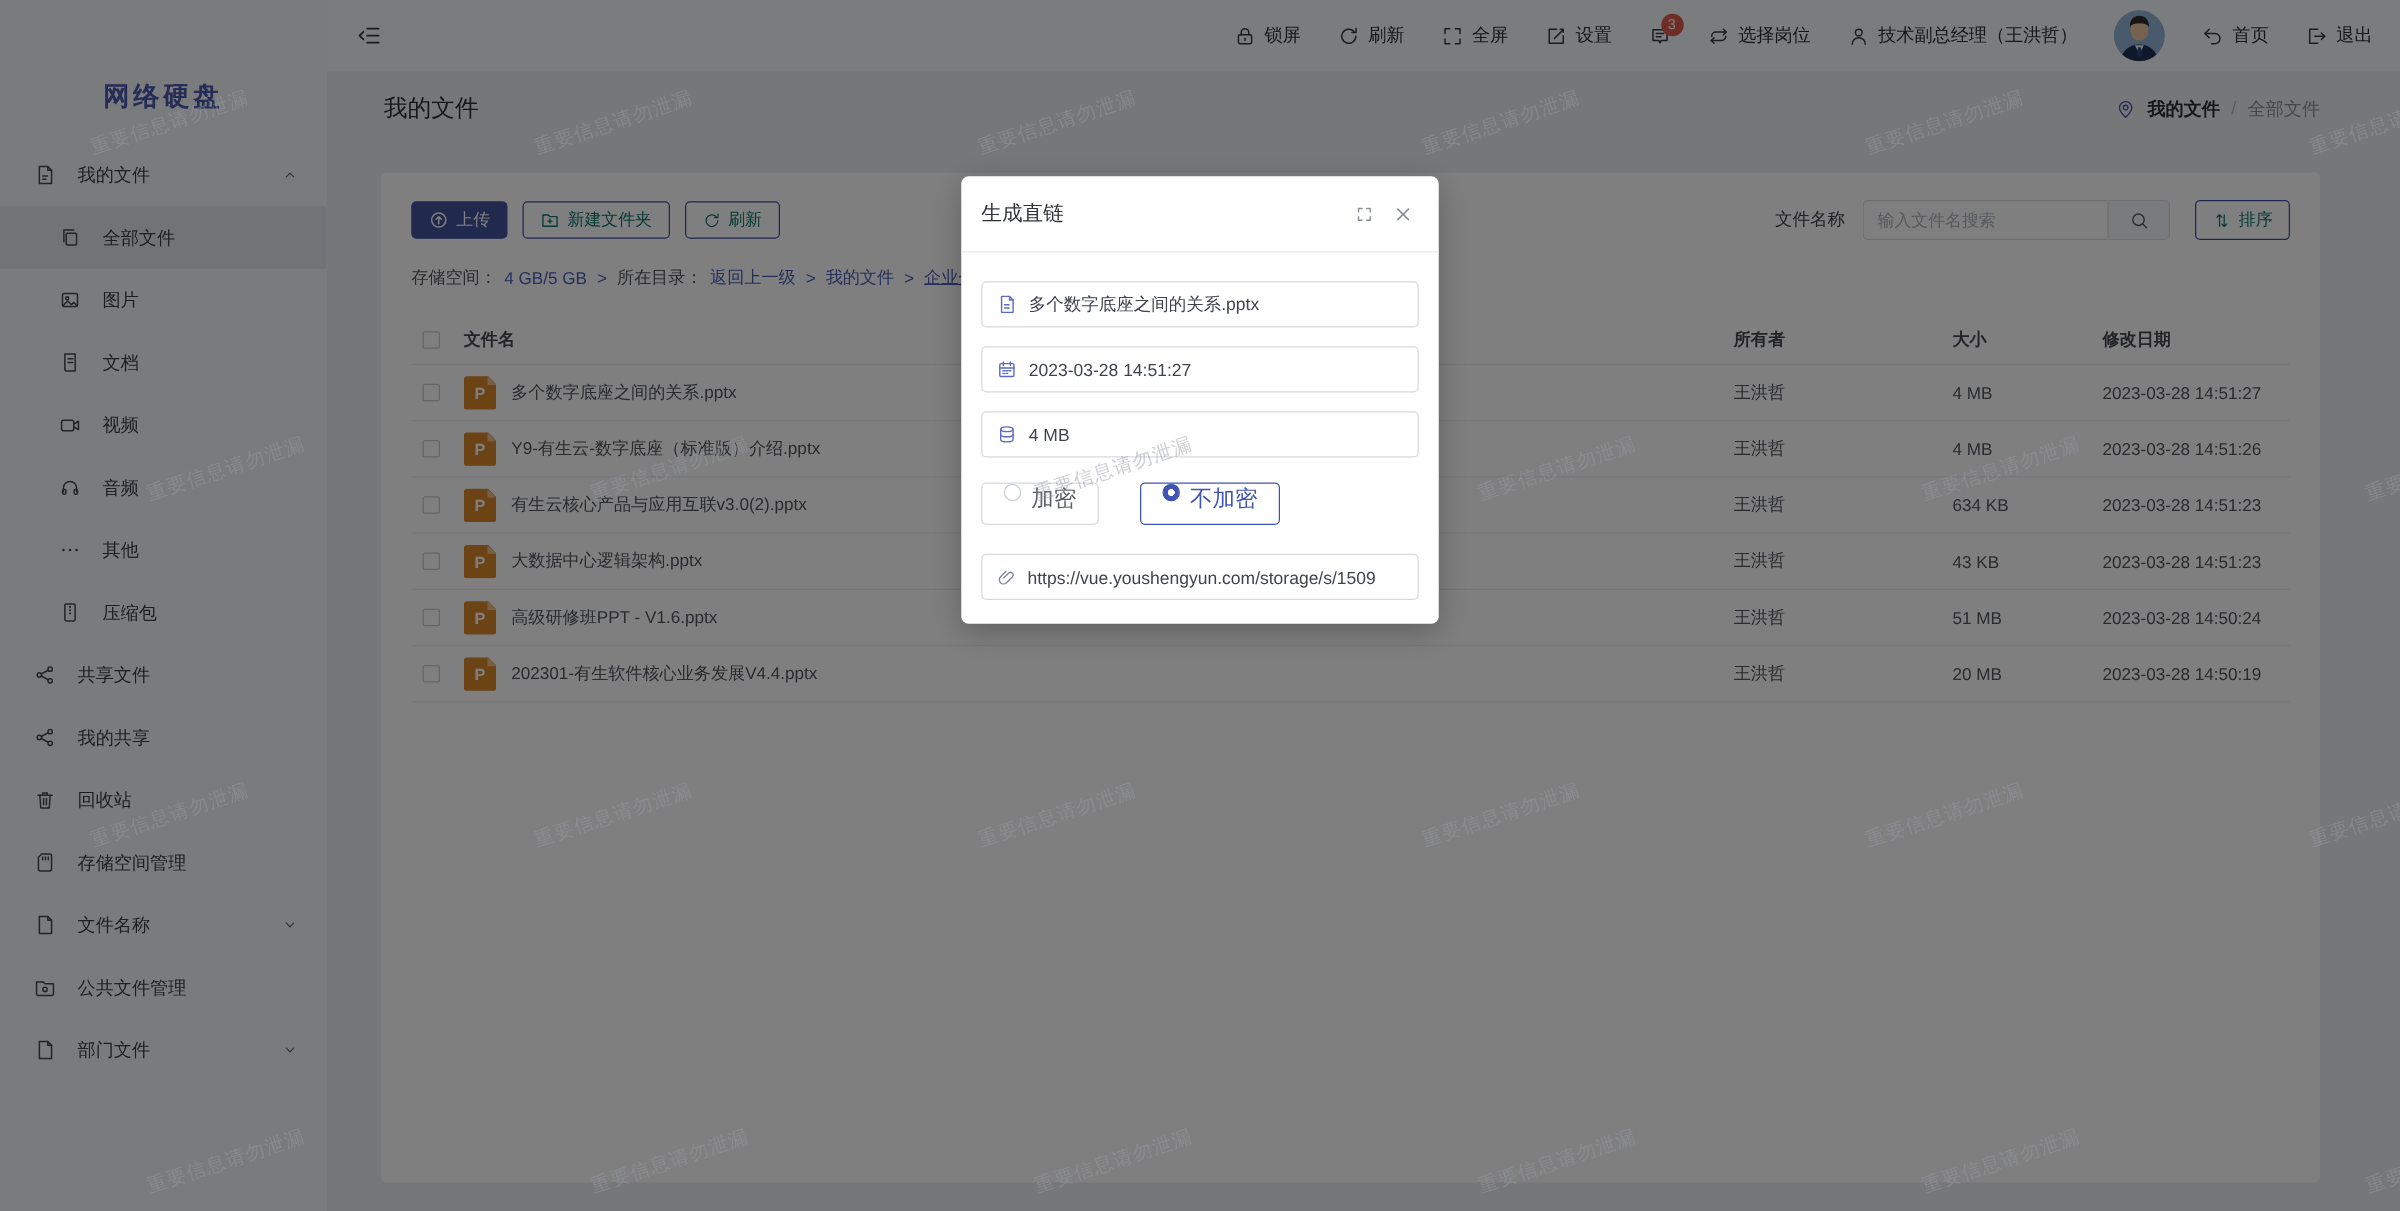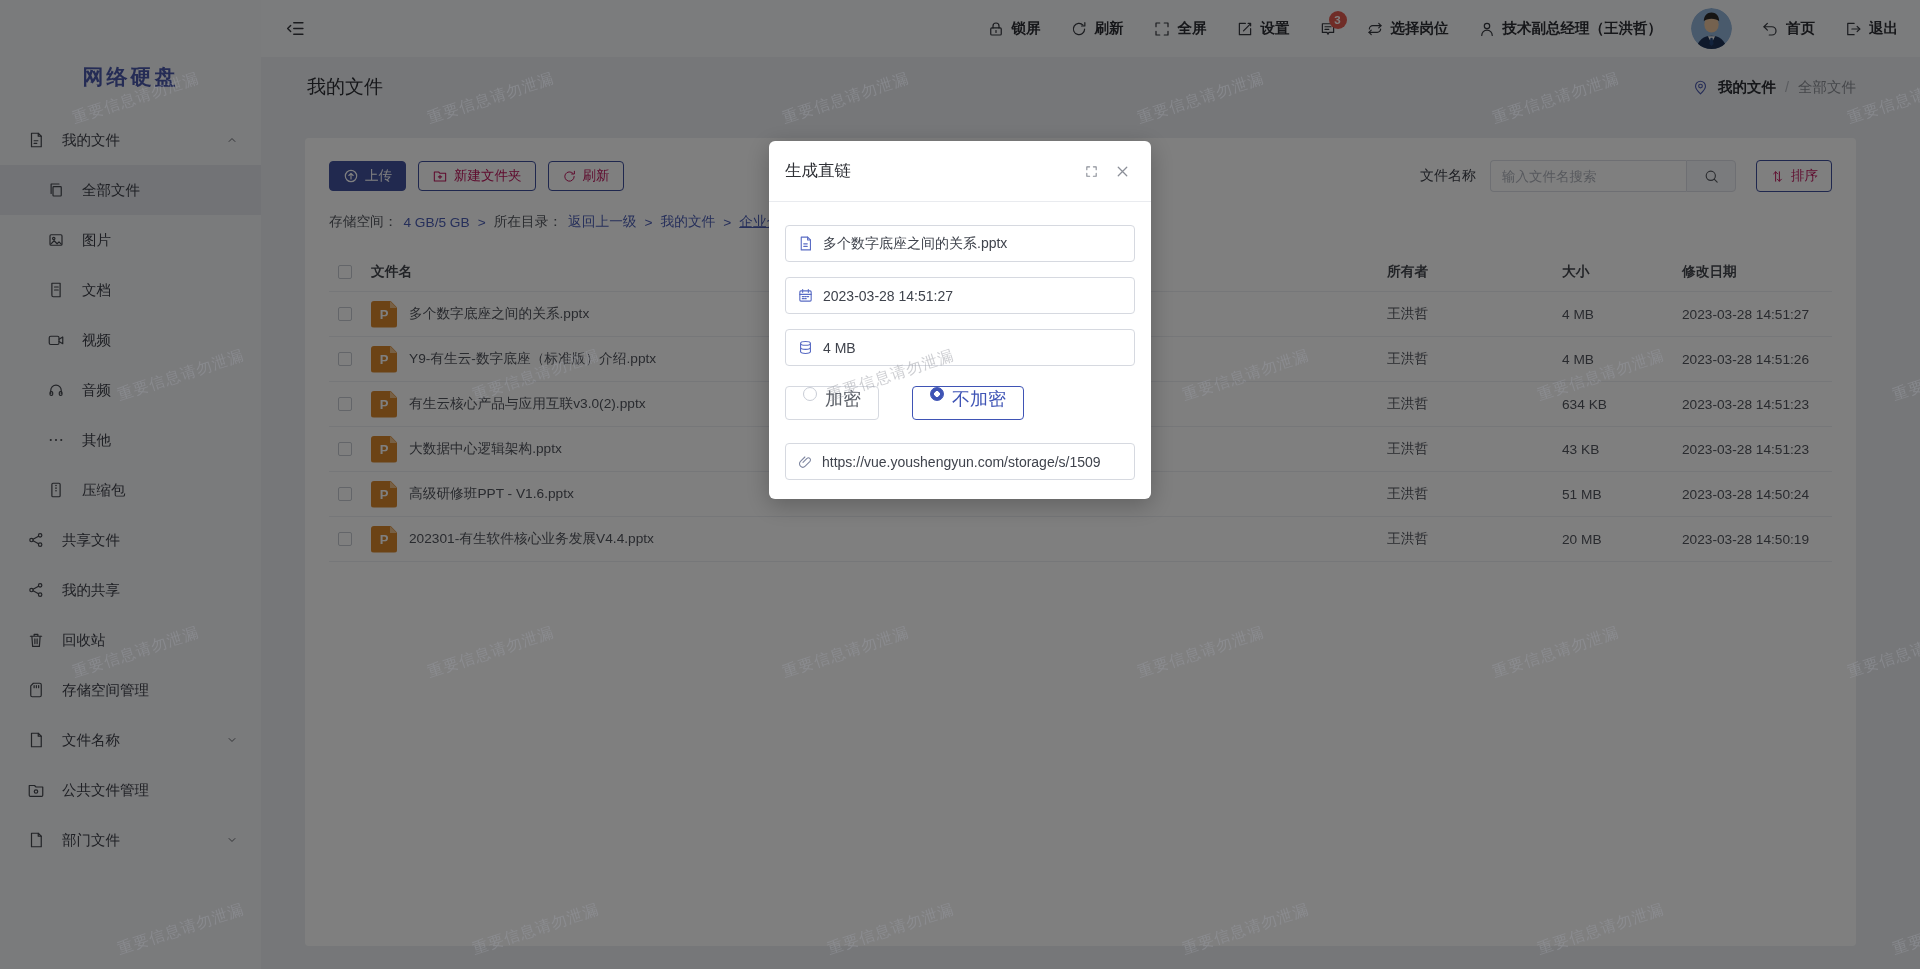--- a/index.html
+++ b/index.html
@@ -11,41 +11,41 @@
   .menu { padding-top:10px; }
   .menu-item { height:50px; display:flex; align-items:center; gap:17px; padding-left:26px; font-size:14.5px; color:#3c3f48; cursor:pointer; }
   .menu-item.child { padding-left:46px; }
   .menu-item.selected { background:#e4e6ec; }
   .mi-icon { width:19px; height:19px; display:flex; align-items:center; justify-content:center; color:#45484f; flex:none; }
   .mi-chev { margin-left:auto; margin-right:22px; color:#5b5e66; display:flex; }
 
   
   .topbar { position:fixed; left:261px; right:0; top:0; height:57px; background:#f7f8fa; display:flex; align-items:center; padding:0 22px 0 24px; z-index:10; }
   .collapse { color:#34373d; display:flex; cursor:pointer; }
-  .top-right { margin-left:auto; display:flex; align-items:center; gap:29px;font-weight:bold; }
+  .top-right { margin-left:auto; display:flex; align-items:center; gap:29px; }
   .h-item { display:flex; align-items:center; gap:7px; font-size:14.5px; color:#2c2e34; cursor:pointer; white-space:nowrap; }
   .h-ic { display:flex; color:#35383f; }
   .bell-wrap { position:relative; }
   .badge { position:absolute; top:-9px; right:-10px; min-width:18px; height:18px; padding:0 4px; background:#e05a4f; border-radius:9px; color:#fff; font-size:11.5px; display:flex; align-items:center; justify-content:center; }
   .avatar { width:41px; height:41px; border-radius:50%; overflow:hidden; cursor:pointer; flex:none; }
 
   
   .main { position:absolute; left:261px; top:57px; right:0; bottom:0; background:#edeff2; }
   .page-head { height:74px; display:flex; align-items:center; padding:0 64px 14px 46px; }
   .page-title { font-size:19px; font-weight:500; color:#2c2e34; }
   .crumb { margin-left:auto; display:flex; align-items:center; gap:9px; font-size:14.5px; }
   .crumb .pin { color:#4c5aae; display:flex; }
   .crumb-root { color:#2c2e34; font-weight:bold; }
   .crumb-sep { color:#b3b6bd; }
   .crumb-cur { color:#8b8e95; }
 
   .card { position:absolute; left:44px; right:64px; top:81px; bottom:23px; background:#fff; border-radius:4px; padding:22px 24px; }
 
   .toolbar { display:flex; align-items:center; }
-  .btn { height:30px; display:inline-flex; align-items:center; gap:6px; border-radius:4px; font-size:13.5px; padding:0 13px; cursor:pointer; background:#fff; border:1px solid #3e4e9c; color:#be185d; font-family:inherit; }
+  .btn { height:30px; display:inline-flex; align-items:center; gap:6px; border-radius:4px; font-size:13.5px; padding:0 13px; cursor:pointer; background:#fff; border:1px solid #3e4e9c; color:#0f766e; font-family:inherit; }
   .btn .b-ic { display:flex; }
   .btn.primary { background:#42529f; border-color:#42529f; color:#fff; }
   .btn + .btn { margin-left:12px; }
   .search-area { margin-left:auto; display:flex; align-items:center; }
   .s-label { font-size:14px; color:#3e414a; margin-right:14px; }
   .s-input-group { display:flex; height:32px; }
   .s-input-group input { width:196px; border:1px solid #dcdfe6; border-right:none; border-radius:4px 0 0 4px; padding:0 11px; font-size:13.5px; color:#be185d; outline:none; background:#fff; font-family:inherit; }
   .s-input-group input::placeholder { color:#aeb2bb; }
   .s-btn { width:50px; background:#f5f7fa; border:1px solid #dcdfe6; border-radius:0 4px 4px 0; display:flex; align-items:center; justify-content:center; color:#55585f; cursor:pointer; }
   .btn.sort { margin-left:20px; height:32px; }

